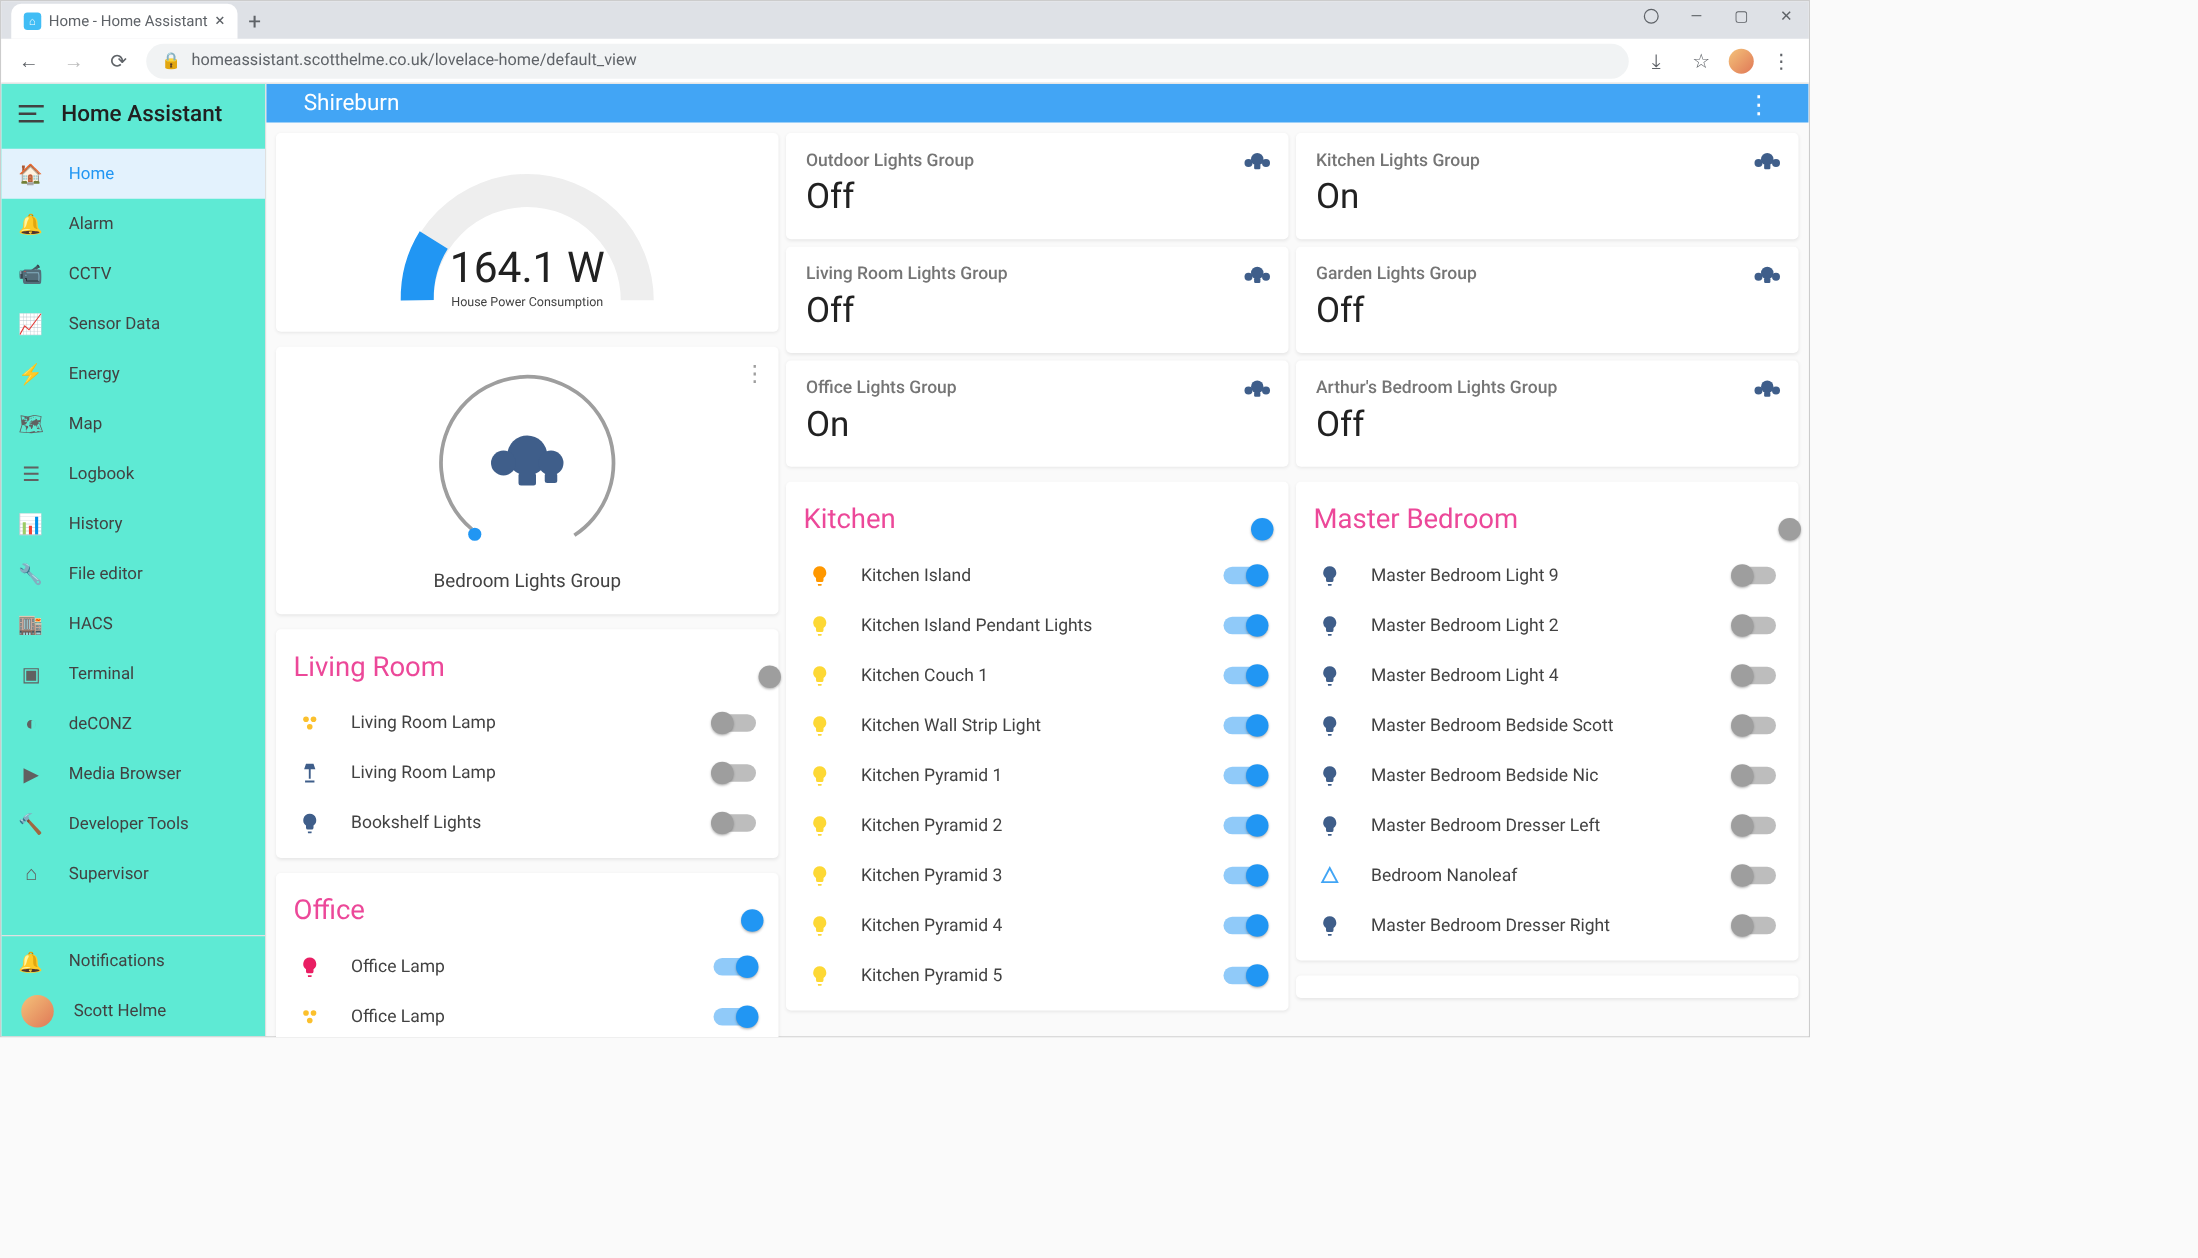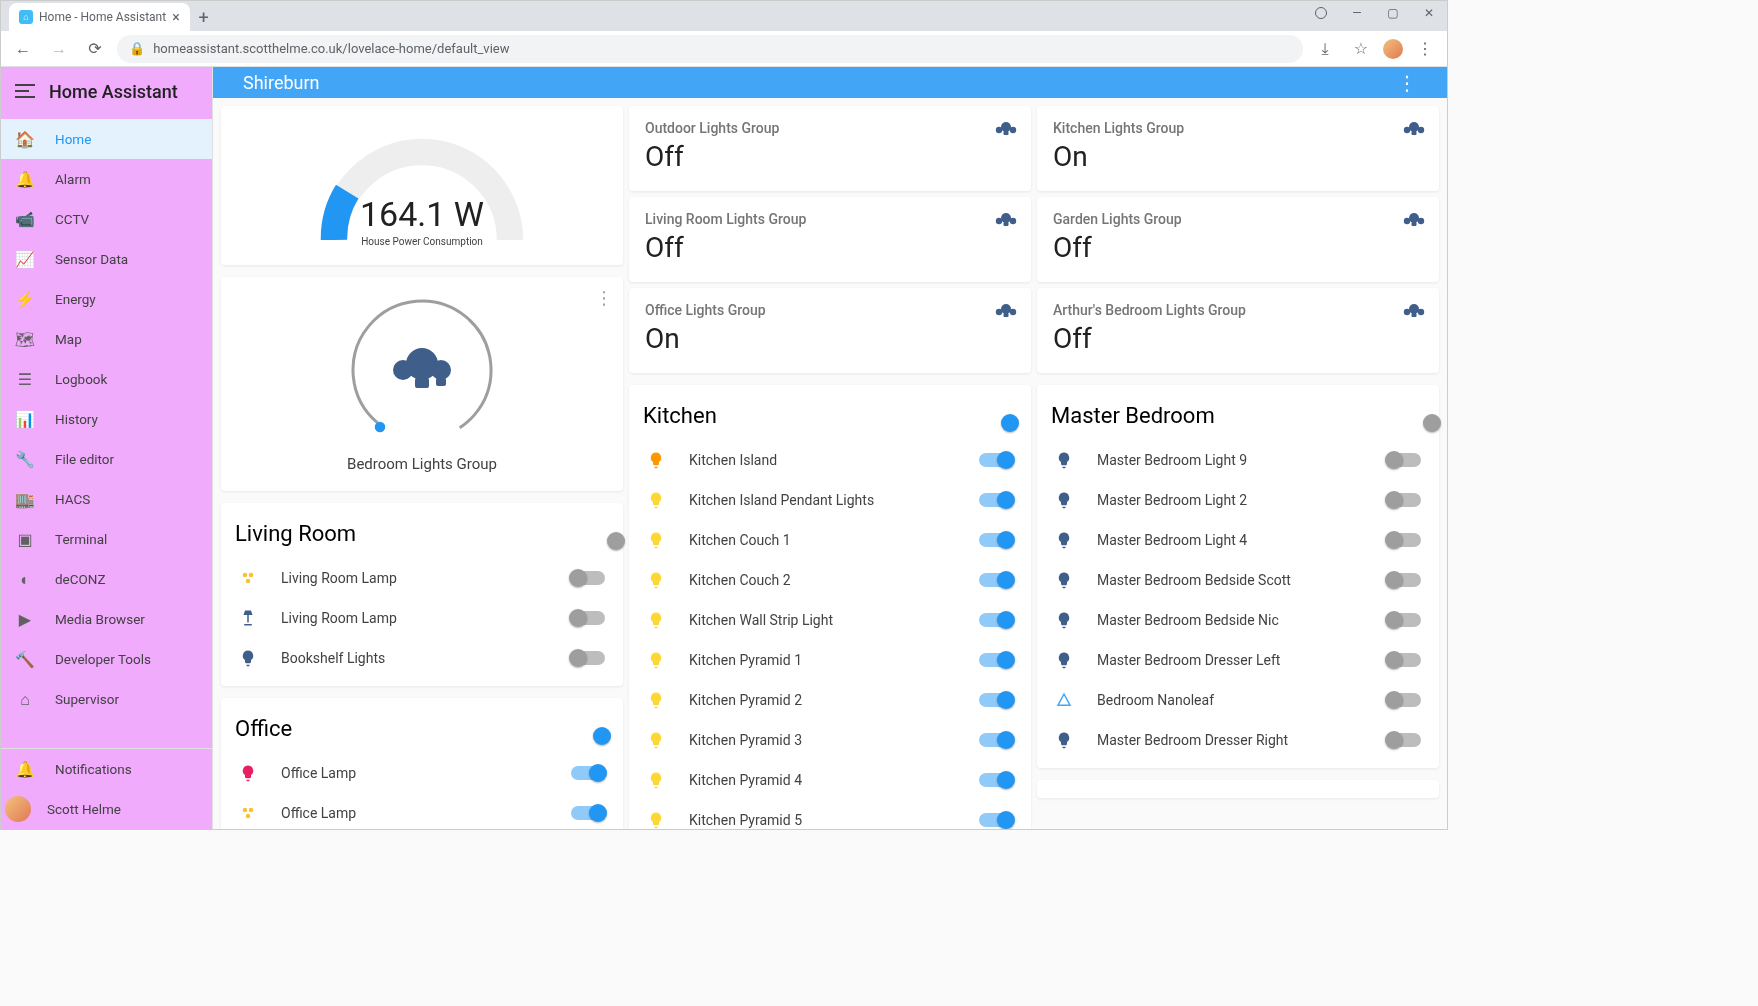--- a/index.html
+++ b/index.html
@@ -20,33 +20,33 @@
 .nav-btn { width: 28px; height: 28px; display: flex; align-items: center; justify-content: center; color: #5f6368; border-radius: 50%; cursor: pointer; font-size: 16px; }
 .nav-btn.disabled { color: #bdbdbd; }
 .omnibox { flex: 1; height: 28px; background: #f1f3f4; border-radius: 14px; display: flex; align-items: center; padding: 0 12px; gap: 8px; font-size: 13px; color: #5f6368; }
 .tb-icon { width: 28px; height: 28px; display: flex; align-items: center; justify-content: center; color: #5f6368; cursor: pointer; font-size: 16px; }
 .avatar-tb { width: 20px; height: 20px; border-radius: 50%; background: linear-gradient(135deg,#f4c27a,#e07856); }
 
 
 .app-area { flex: 1; display: flex; overflow: hidden; }
 
 
-.sidebar { width: 212px; background: #f0abfc; border-right: 1px solid #e0e0e0; display: flex; flex-direction: column; }
+.sidebar { width: 212px; background: #5eead4; border-right: 1px solid #e0e0e0; display: flex; flex-direction: column; }
 .sidebar-head { height: 48px; display: flex; align-items: center; padding: 0 14px; gap: 14px; }
 .hamburger { width: 20px; height: 14px; display: flex; flex-direction: column; justify-content: space-between; cursor: pointer; }
 .hamburger span { height: 2px; background: #424242; }
 .hamburger span:nth-child(2){ width:70%;}
 .app-title { font-size: 18px; font-weight: 500; }
 .nav-list { flex: 1; overflow-y: auto; padding: 4px 0; }
 .nav-item { height: 40px; display: flex; align-items: center; padding: 0 14px; gap: 20px; font-size: 13.5px; color: #424242; cursor: pointer; }
 .nav-item.active { background: #e3f2fd; color: #2196f3; }
 .nav-item.active .nav-icon { color: #2196f3; }
 .nav-icon { width: 20px; color: #616161; font-size: 16px; display: flex; align-items: center; justify-content: center; }
 .nav-bottom { border-top: 1px solid #e0e0e0; }
-.nav-user { height: 40px; display: flex; align-items: center; padding: 0 4px; gap: 16px; font-size: 13.5px; color: #424242; cursor: pointer; }
+.nav-user { height: 40px; display: flex; align-items: center; padding: 0 16px; gap: 16px; font-size: 13.5px; color: #424242; cursor: pointer; }
 .user-avatar { width: 26px; height: 26px; border-radius: 50%; background: linear-gradient(135deg,#f4c27a,#e07856); }
 
 
 .main { flex: 1; display: flex; flex-direction: column; background: #fafafa; overflow: hidden; position: relative; }
 .topbar { height: 31px; background: #42a5f5; color: #fff; display: flex; align-items: center; padding: 0 30px; font-size: 18px; font-weight: 400; }
 .topbar-more { margin-left:auto; color:#fff; font-size:20px; cursor:pointer; }
 .content { flex: 1; overflow-y: auto; padding: 4px; }
 .columns { display: flex; gap: 6px; padding: 4px; }
 .col { flex: 1; min-width: 0; display: flex; flex-direction: column; gap: 12px; }
 
@@ -69,21 +69,21 @@
 
 
 .group-card { padding: 14px 16px 18px; position: relative; }
 .group-title-s { font-size: 14px; color: #757575; font-weight: 500; }
 .group-state { font-size: 28px; font-weight: 400; margin-top: 4px; }
 .group-icon { position: absolute; right: 14px; top: 14px; color: #3f5e8a; font-size: 20px; }
 
 
 .entities-card { padding: 18px 14px 8px; }
 .entities-head { display: flex; align-items: center; justify-content: space-between; margin-bottom: 12px; }
-.entities-title { font-size: 22px; font-weight: 400; color: #000000; }
+.entities-title { font-size: 22px; font-weight: 400; color: #ec4899; }
 .entity-row { display: flex; align-items: center; height: 40px; gap: 18px; padding: 0 4px; }
 .entity-icon { width: 24px; font-size: 18px; text-align: center; }
 .entity-name { flex: 1; font-size: 14px; color: #424242; }
 
 
 .toggle { width: 34px; height: 14px; background: #bdbdbd; border-radius: 7px; position: relative; cursor: pointer; }
 .toggle::after { content: ""; width: 18px; height: 18px; background: #9e9e9e; border-radius: 50%; position: absolute; top: -2px; left: -2px; box-shadow: 0 1px 2px rgba(0,0,0,0.3); }
 .toggle.on { background: #90caf9; }
 .toggle.on::after { background: #2196f3; left: auto; right: -2px; }
 
@@ -409,29 +409,20 @@
                     </span>
                     <span class="entity-name">Kitchen Couch 1</span>
                     <span class="toggle on"></span>
                   </div>
                   <div class="entity-row">
                     <span class="entity-icon ic-yellow">
                       <svg width="18" height="18" viewBox="0 0 24 24">
                         <path fill="currentColor" d="M12 2a7 7 0 0 0-4 12.7V17a2 2 0 0 0 2 2h4a2 2 0 0 0 2-2v-2.3A7 7 0 0 0 12 2zm-2 19h4v1a1 1 0 0 1-1 1h-2a1 1 0 0 1-1-1z"></path>
                       </svg>
                     </span>
-                    <span class="entity-name">Kitchen Couch 2</span>
-                    <span class="toggle on"></span>
-                  </div>
-                  <div class="entity-row">
-                    <span class="entity-icon ic-yellow">
-                      <svg width="18" height="18" viewBox="0 0 24 24">
-                        <path fill="currentColor" d="M12 2a7 7 0 0 0-4 12.7V17a2 2 0 0 0 2 2h4a2 2 0 0 0 2-2v-2.3A7 7 0 0 0 12 2zm-2 19h4v1a1 1 0 0 1-1 1h-2a1 1 0 0 1-1-1z"></path>
-                      </svg>
-                    </span>
                     <span class="entity-name">Kitchen Wall Strip Light</span>
                     <span class="toggle on"></span>
                   </div>
                   <div class="entity-row">
                     <span class="entity-icon ic-yellow">
                       <svg width="18" height="18" viewBox="0 0 24 24">
                         <path fill="currentColor" d="M12 2a7 7 0 0 0-4 12.7V17a2 2 0 0 0 2 2h4a2 2 0 0 0 2-2v-2.3A7 7 0 0 0 12 2zm-2 19h4v1a1 1 0 0 1-1 1h-2a1 1 0 0 1-1-1z"></path>
                       </svg>
                     </span>
                     <span class="entity-name">Kitchen Pyramid 1</span>

